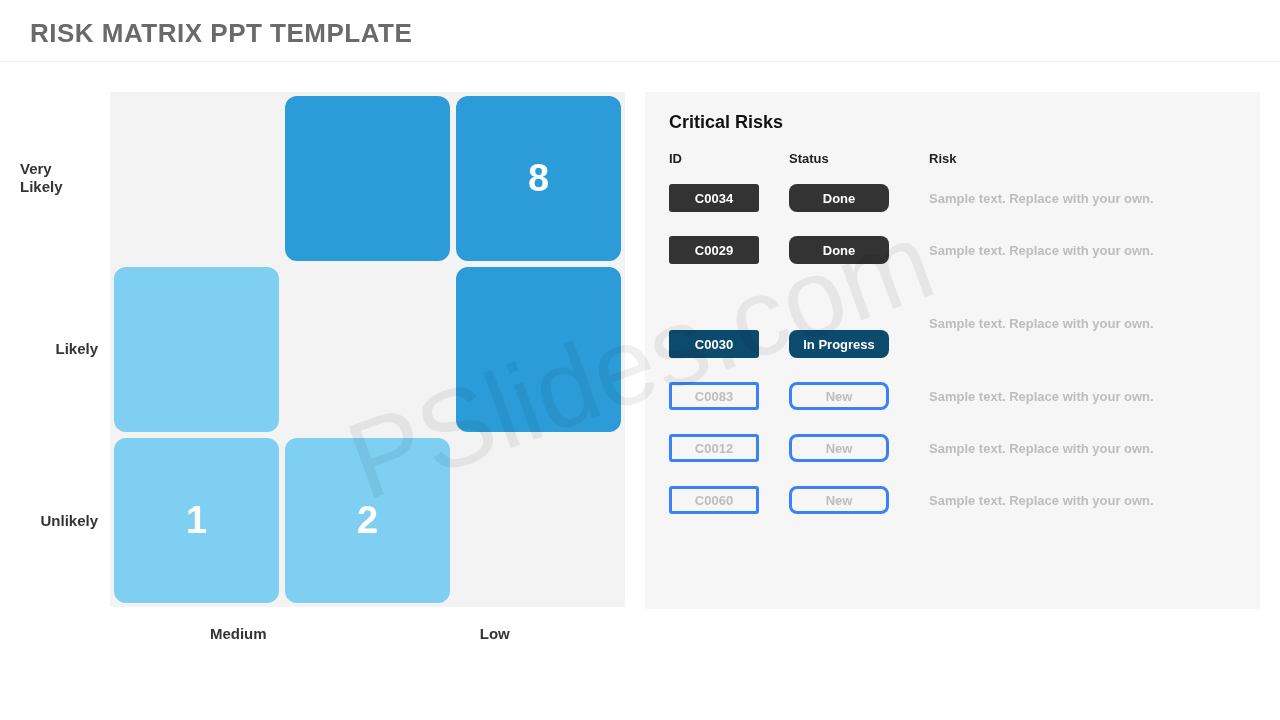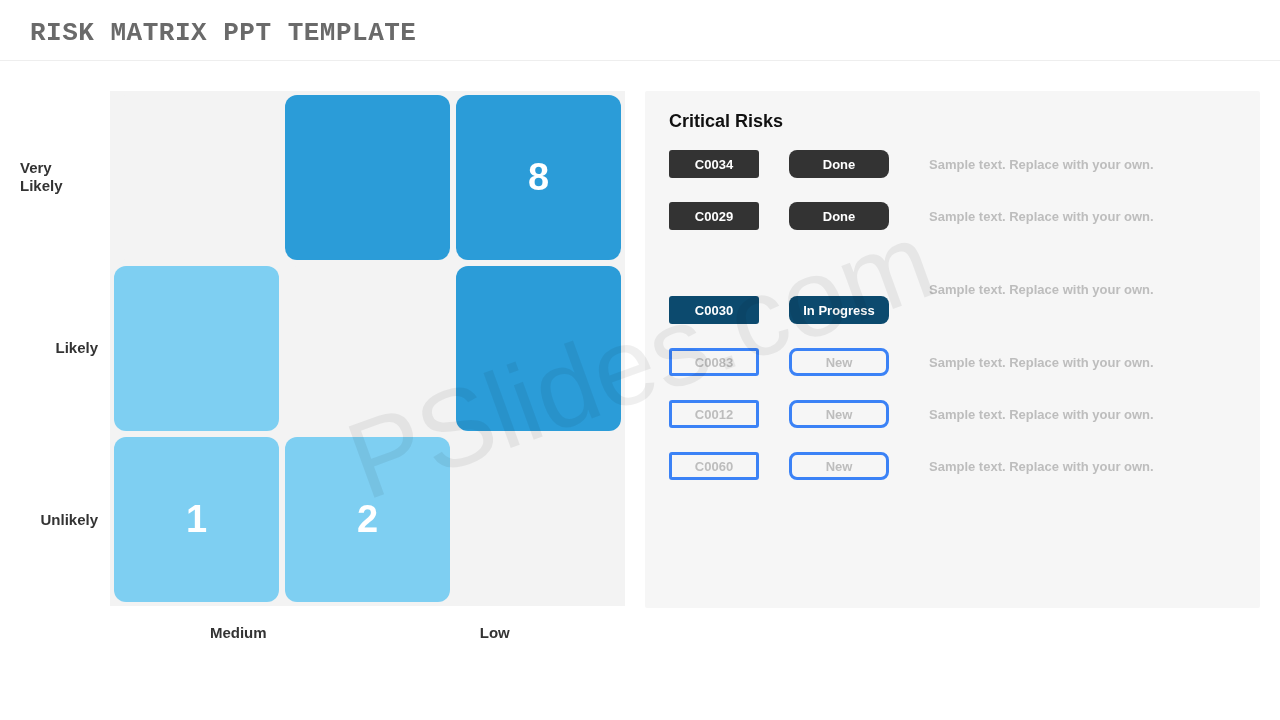--- a/index.html
+++ b/index.html
@@ -13,21 +13,20 @@
   }
   .header {
     padding: 18px 30px 12px 30px;
     border-bottom: 1px solid #eeeeee;
   }
   .header h1 {
     font-size: 26px;
     font-weight: 700;
     color: #6a6a6a;
     letter-spacing: 0.5px;
-    font-family: Liberation Mono, monospace;
   }
   .content {
     display: flex;
     padding: 30px 20px 10px 20px;
     gap: 20px;
   }
   
   .matrix-section {
     display: flex;
     flex-direction: column;
@@ -182,20 +181,25 @@
         </div>
     </div>
     <div class="x-labels">
       <div class="x-label">Medium</div>
       <div class="x-label">Low</div>
     </div>
   </div>
 
   <div class="risks-panel">
     <div class="risks-title">Critical  Risks</div>
+    <div class="risks-header">
+      <div class="col-id">ID</div>
+      <div class="col-status">Status</div>
+      <div class="col-risk">Risk</div>
+    </div>
     <div id="risks-rows">
         <div class="risk-row">
           <div class="col-id"><span class="pill pill-id variant-dark">C0034</span></div>
           <div class="col-status"><span class="pill pill-status variant-dark">Done</span></div>
           <div class="col-risk risk-text">Sample text. Replace with your own.</div>
         </div>
         <div class="risk-row">
           <div class="col-id"><span class="pill pill-id variant-dark">C0029</span></div>
           <div class="col-status"><span class="pill pill-status variant-dark">Done</span></div>
           <div class="col-risk risk-text">Sample text. Replace with your own.</div>

